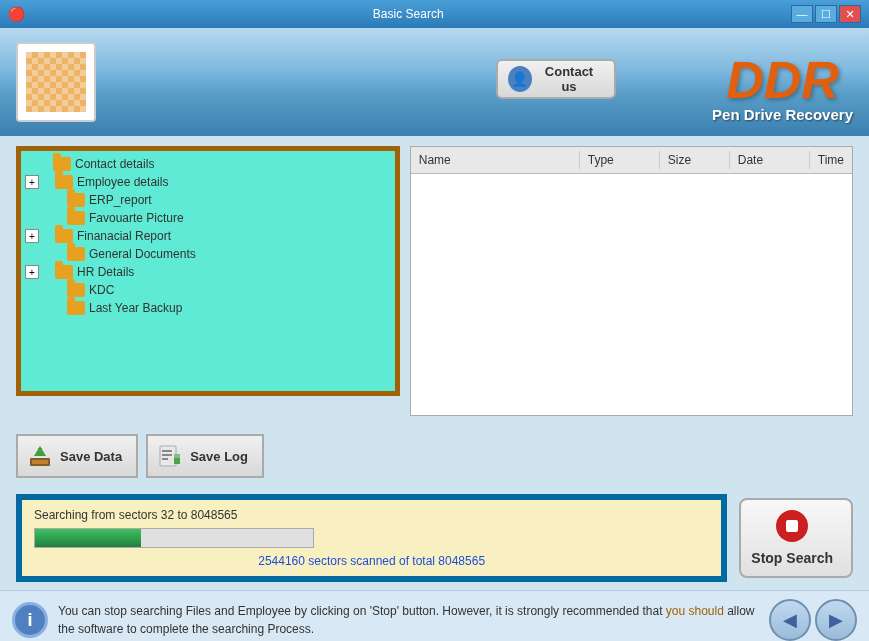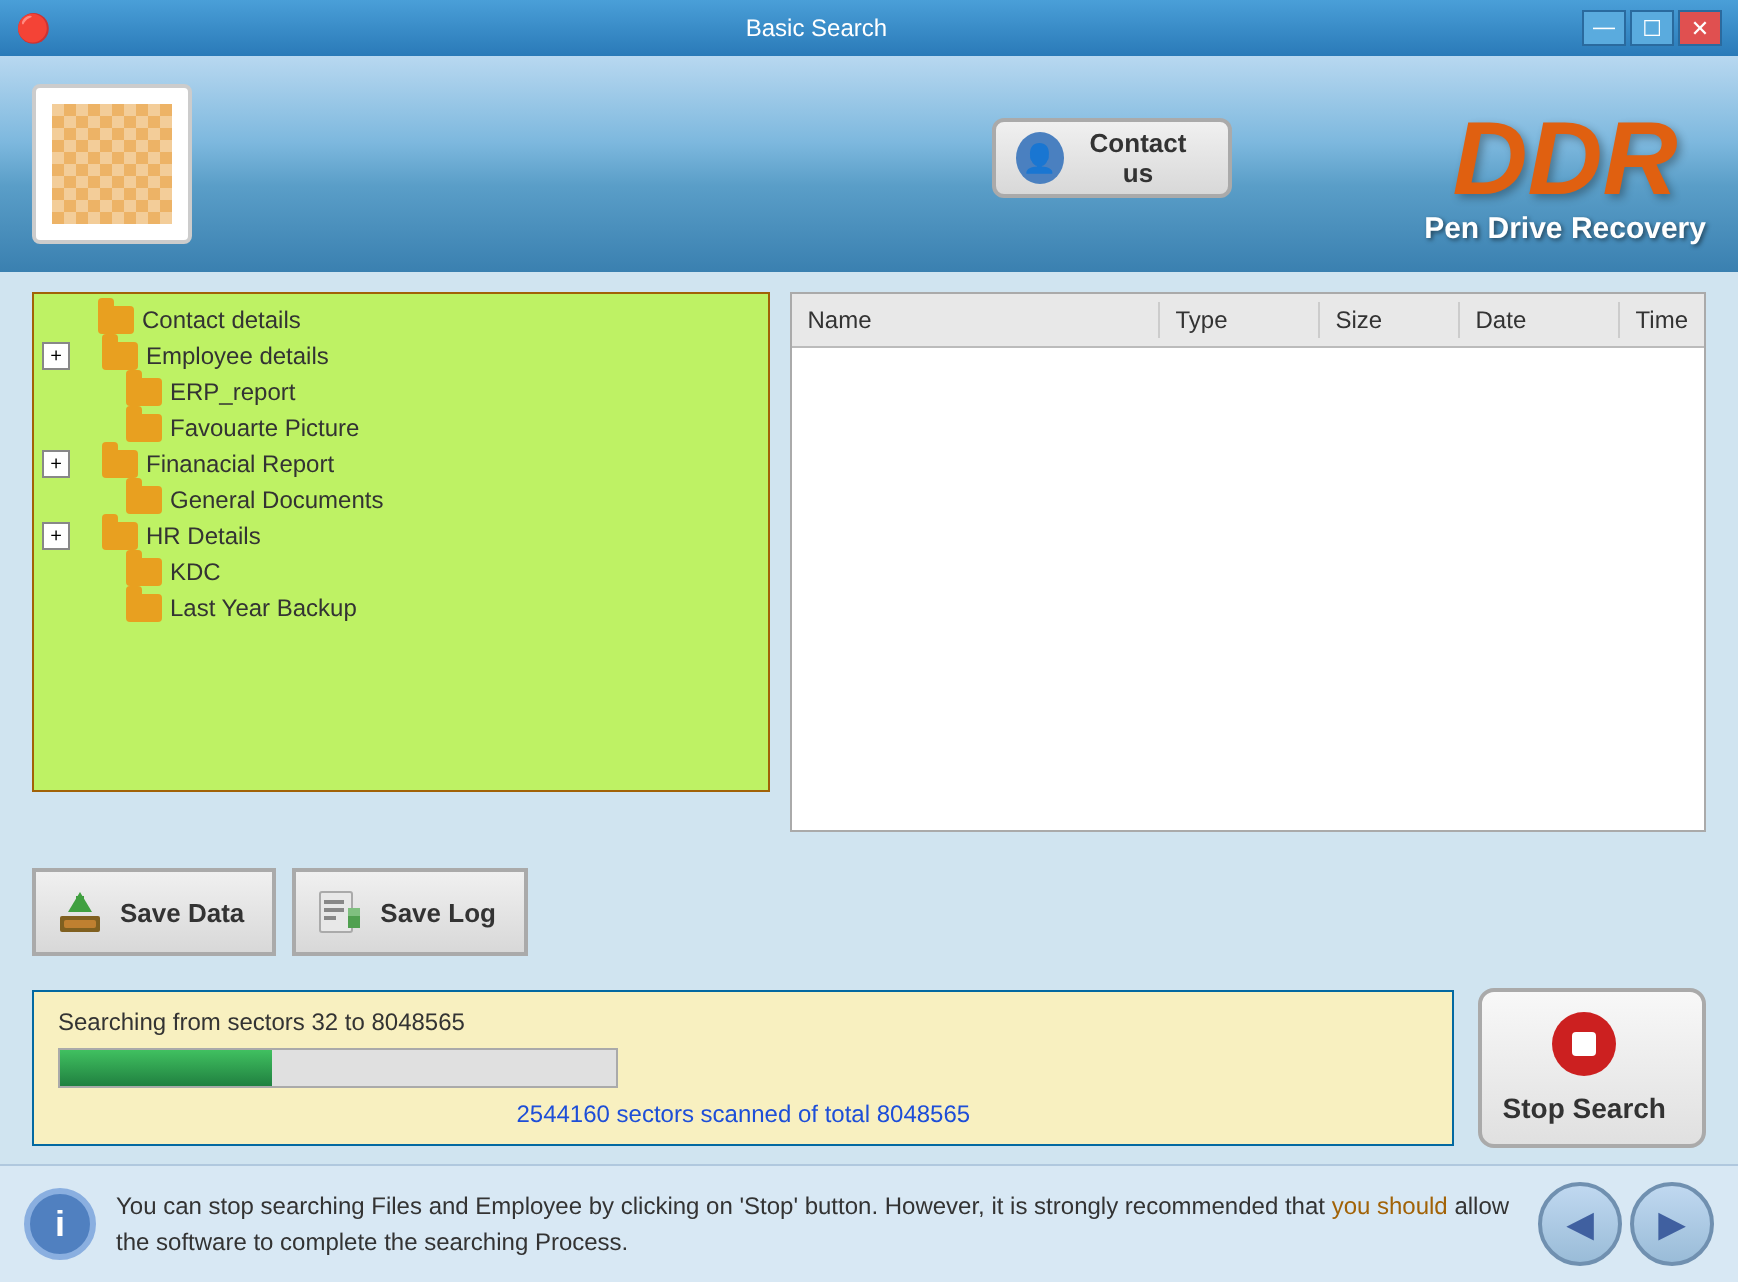--- a/index.html
+++ b/index.html
@@ -132,22 +132,22 @@
       padding: 10px 16px;
       display: flex;
       gap: 10px;
       height: 290px;
     }
 
     
     .tree-panel {
       width: 387px;
       height: 250px;
-      background: #bef264;
-      border: 1px solid #a16207;
+      background: #5eead4;
+      border: 5px solid #a16207;
       overflow: hidden;
       display: flex;
       flex-direction: column;
     }
     .tree-scroll {
       flex: 1;
       overflow-y: auto;
       padding: 4px 0;
     }
     .tree-scroll::-webkit-scrollbar { width: 14px; }
@@ -213,21 +213,21 @@
       border-bottom: 1px solid #bbb;
       padding: 4px 0;
     }
     .file-col {
       padding: 2px 8px;
       font-size: 12px;
       color: #333;
       border-right: 1px solid #ccc;
       font-weight: normal;
     }
-    .col-name { width: 184px; }
+    .col-name { width: 169px; }
     .col-type { width: 80px; }
     .col-size { width: 70px; }
     .col-date { width: 80px; }
     .col-time { flex: 1; border-right: none; }
     .file-body {
       flex: 1;
       background: white;
     }
 
     
@@ -261,21 +261,21 @@
     
     .progress-area {
       background: #d0e4f0;
       padding: 8px 16px;
       display: flex;
       align-items: center;
       gap: 12px;
     }
     .progress-box {
       background: #f8f0c0;
-      border: 1px solid #0369a1;
+      border: 6px solid #0369a1;
       padding: 8px 12px;
       flex: 1;
       min-height: 70px;
     }
     .progress-label {
       font-size: 12px;
       color: #333;
       margin-bottom: 6px;
     }
     .progress-bar-bg {

